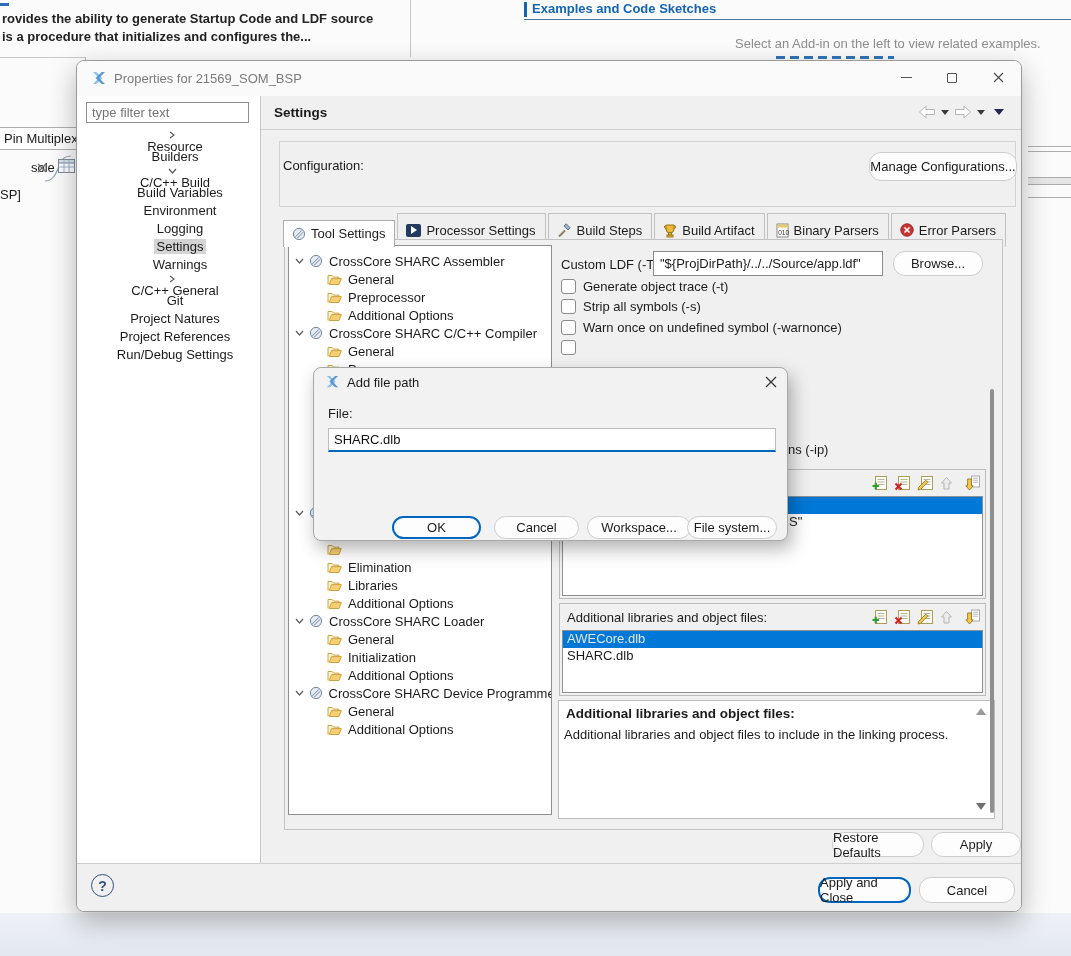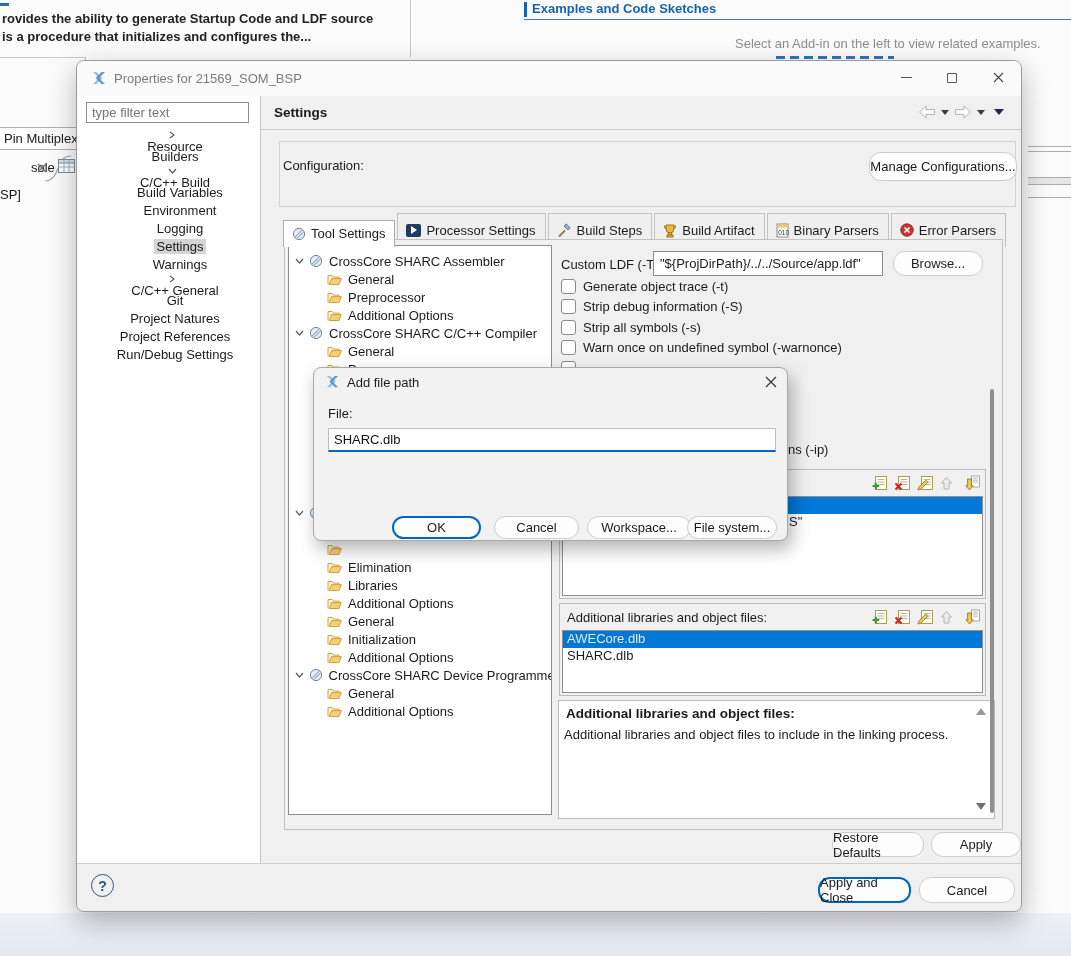--- a/index.html
+++ b/index.html
@@ -597,67 +597,82 @@
 
         <span class="tree-ico">
           <svg width="15" height="13" viewBox="0 0 15 13">
             <path d="M1 11.5 V2.5 h4.2 l1.4 1.6 H12 v1.6" fill="#fdf3d9" stroke="#c99a2e" stroke-width="0.9"></path>
             <path d="M2.2 11.5 L4.6 5.6 H14.3 L12 11.5 Z" fill="#f6cf74" stroke="#c99a2e" stroke-width="0.9"></path>
           </svg>
         </span>
         <span class="tree-label">Additional Options</span>
       </div>
 
-
-      <div class="tree-row t-child">
-
-        <span class="tree-ico">
-          <svg width="15" height="13" viewBox="0 0 15 13">
-            <path d="M1 11.5 V2.5 h4.2 l1.4 1.6 H12 v1.6" fill="#fdf3d9" stroke="#c99a2e" stroke-width="0.9"></path>
-            <path d="M2.2 11.5 L4.6 5.6 H14.3 L12 11.5 Z" fill="#f6cf74" stroke="#c99a2e" stroke-width="0.9"></path>
-          </svg>
-        </span>
-        <span class="tree-label">General</span>
-      </div>
-
-      <div class="tree-row t-child">
-
-        <span class="tree-ico">
-          <svg width="15" height="13" viewBox="0 0 15 13">
-            <path d="M1 11.5 V2.5 h4.2 l1.4 1.6 H12 v1.6" fill="#fdf3d9" stroke="#c99a2e" stroke-width="0.9"></path>
-            <path d="M2.2 11.5 L4.6 5.6 H14.3 L12 11.5 Z" fill="#f6cf74" stroke="#c99a2e" stroke-width="0.9"></path>
-          </svg>
-        </span>
-        <span class="tree-label">Initialization</span>
-      </div>
-
-      <div class="tree-row t-child">
-
-        <span class="tree-ico">
-          <svg width="15" height="13" viewBox="0 0 15 13">
-            <path d="M1 11.5 V2.5 h4.2 l1.4 1.6 H12 v1.6" fill="#fdf3d9" stroke="#c99a2e" stroke-width="0.9"></path>
-            <path d="M2.2 11.5 L4.6 5.6 H14.3 L12 11.5 Z" fill="#f6cf74" stroke="#c99a2e" stroke-width="0.9"></path>
-          </svg>
-        </span>
-        <span class="tree-label">Additional Options</span>
-      </div>
-
       <div class="tree-row t-parent">
         <span class="tree-chev">
           <svg width="9" height="8">
             <path d="M1 2 L4.5 6 L8 2" fill="none" stroke="#5c5c5c" stroke-width="1.2"></path>
           </svg>
         </span>
         <span class="tree-ico">
           <svg width="14" height="14">
             <circle cx="7" cy="7" r="5.6" fill="#e4ebf3" stroke="#7289a2"></circle>
             <path d="M3.4 9.8 L9.8 3.4 M5.2 11.2 L11.2 5.2" stroke="#7289a2" fill="none"></path>
           </svg>
         </span>
 
+        <span class="tree-label">CrossCore SHARC Loader</span>
+      </div>
+
+      <div class="tree-row t-child">
+
+        <span class="tree-ico">
+          <svg width="15" height="13" viewBox="0 0 15 13">
+            <path d="M1 11.5 V2.5 h4.2 l1.4 1.6 H12 v1.6" fill="#fdf3d9" stroke="#c99a2e" stroke-width="0.9"></path>
+            <path d="M2.2 11.5 L4.6 5.6 H14.3 L12 11.5 Z" fill="#f6cf74" stroke="#c99a2e" stroke-width="0.9"></path>
+          </svg>
+        </span>
+        <span class="tree-label">General</span>
+      </div>
+
+      <div class="tree-row t-child">
+
+        <span class="tree-ico">
+          <svg width="15" height="13" viewBox="0 0 15 13">
+            <path d="M1 11.5 V2.5 h4.2 l1.4 1.6 H12 v1.6" fill="#fdf3d9" stroke="#c99a2e" stroke-width="0.9"></path>
+            <path d="M2.2 11.5 L4.6 5.6 H14.3 L12 11.5 Z" fill="#f6cf74" stroke="#c99a2e" stroke-width="0.9"></path>
+          </svg>
+        </span>
+        <span class="tree-label">Initialization</span>
+      </div>
+
+      <div class="tree-row t-child">
+
+        <span class="tree-ico">
+          <svg width="15" height="13" viewBox="0 0 15 13">
+            <path d="M1 11.5 V2.5 h4.2 l1.4 1.6 H12 v1.6" fill="#fdf3d9" stroke="#c99a2e" stroke-width="0.9"></path>
+            <path d="M2.2 11.5 L4.6 5.6 H14.3 L12 11.5 Z" fill="#f6cf74" stroke="#c99a2e" stroke-width="0.9"></path>
+          </svg>
+        </span>
+        <span class="tree-label">Additional Options</span>
+      </div>
+
+      <div class="tree-row t-parent">
+        <span class="tree-chev">
+          <svg width="9" height="8">
+            <path d="M1 2 L4.5 6 L8 2" fill="none" stroke="#5c5c5c" stroke-width="1.2"></path>
+          </svg>
+        </span>
+        <span class="tree-ico">
+          <svg width="14" height="14">
+            <circle cx="7" cy="7" r="5.6" fill="#e4ebf3" stroke="#7289a2"></circle>
+            <path d="M3.4 9.8 L9.8 3.4 M5.2 11.2 L11.2 5.2" stroke="#7289a2" fill="none"></path>
+          </svg>
+        </span>
+
         <span class="tree-label">CrossCore SHARC Device Programmer</span>
       </div>
 
       <div class="tree-row t-child">
 
         <span class="tree-ico">
           <svg width="15" height="13" viewBox="0 0 15 13">
             <path d="M1 11.5 V2.5 h4.2 l1.4 1.6 H12 v1.6" fill="#fdf3d9" stroke="#c99a2e" stroke-width="0.9"></path>
             <path d="M2.2 11.5 L4.6 5.6 H14.3 L12 11.5 Z" fill="#f6cf74" stroke="#c99a2e" stroke-width="0.9"></path>
           </svg>
@@ -681,24 +696,20 @@
   <div class="abs" id="ldf-input">"${ProjDirPath}/../../Source/app.ldf"</div>
   <div class="abs btn" id="browse-btn">Browse...</div>
 
   <div class="abs" id="checks">
 
       <div class="chk-row">
         <span class="cb"></span>
         <span>Generate object trace (-t)</span>
       </div>
 
-      <div class="chk-row">
-        <span class="cb"></span>
-        <span>Strip debug information (-S)</span>
-      </div>
 
       <div class="chk-row">
         <span class="cb"></span>
         <span>Strip all symbols (-s)</span>
       </div>
 
       <div class="chk-row">
         <span class="cb"></span>
         <span>Warn once on undefined symbol (-warnonce)</span>
       </div>

